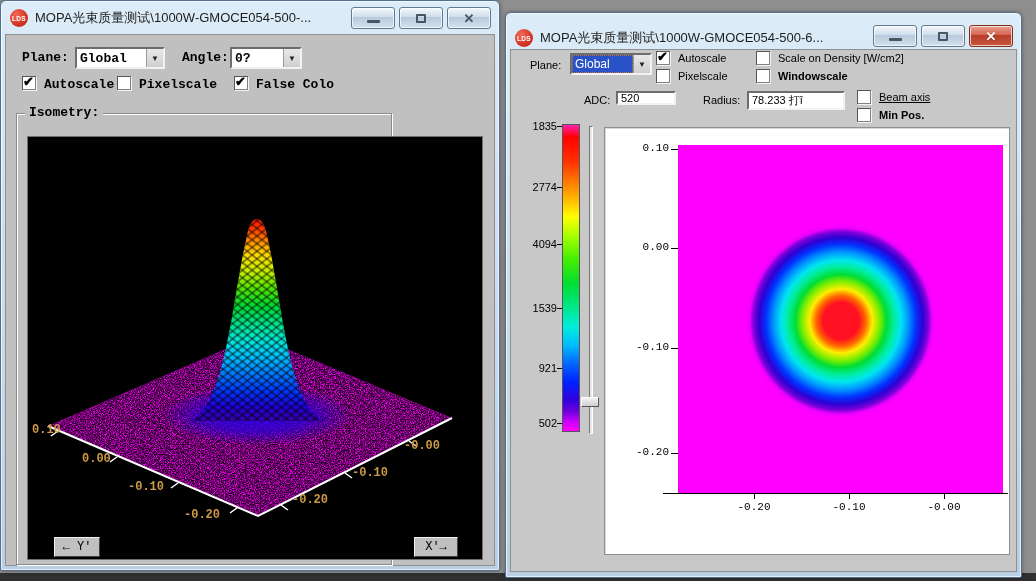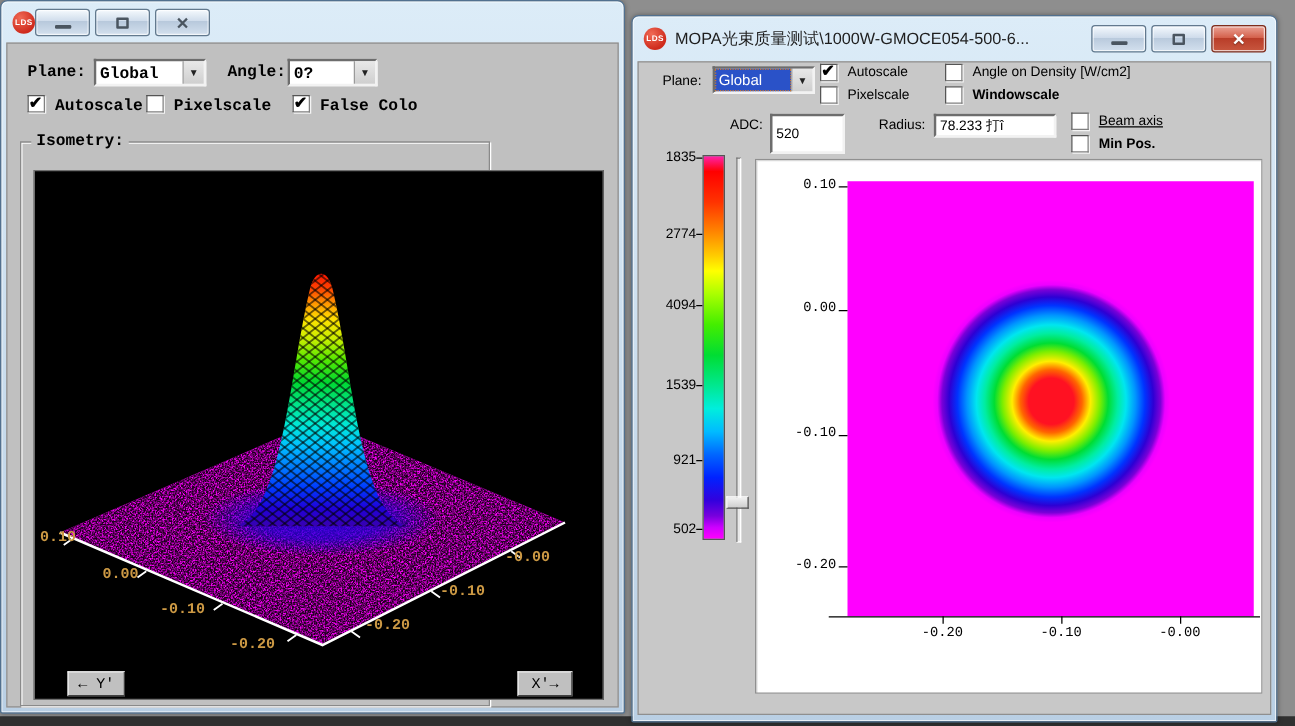--- a/index.html
+++ b/index.html
@@ -96,20 +96,21 @@
            font-family:"Liberation Mono",monospace; }
 </style>
 </head>
 <body>
 
 <div class="bottom-strip"></div>
 
 <div id="lw" class="window" style="left:0;top:2;width:500px;height:571px;">
   <div class="titlebar">
     <div class="app-icon">LDS</div>
+    <div class="title-text">MOPA光束质量测试\1000W-GMOCE054-500-...</div>
     <div class="wbtns">
       <div class="wbtn">
           <span class="bar"></span>
         </div>
       <div class="wbtn">
           <span class="box"></span>
         </div>
       <div class="wbtn">
           <span class="x">✕</span>
         </div>
@@ -214,21 +215,21 @@
         <div class="iso-lab" style="left:264px;top:356px;">-0.20</div>
 
         <div class="axis-btn" style="left:26px;top:400px;width:46px;">← Y'</div>
         <div class="axis-btn" style="left:386px;top:400px;width:44px;">X'→</div>
       </div>
     </div>
   </div>
 </div>
 
 <div id="rw" class="window" style="left:505px;top:12px;width:517px;height:566px;">
-  <div class="titlebar" style="height:32px;">
+  <div class="titlebar" style="height:32px;align-items:flex-end;">
     <div class="app-icon">LDS</div>
     <div class="title-text">MOPA光束质量测试\1000W-GMOCE054-500-6...</div>
     <div class="wbtns">
       <div class="wbtn">
           <span class="bar"></span>
         </div>
       <div class="wbtn">
           <span class="box"></span>
         </div>
       <div class="wbtn close-red">
@@ -248,28 +249,28 @@
         <span class="mk">✔</span>
       </span>
     <div class="cblab" style="left:167px;top:2px;">Autoscale</div>
     <span class="cb" style="left:145px;top:19px;">
         <span class="mk"></span>
       </span>
     <div class="cblab" style="left:167px;top:20px;">Pixelscale</div>
     <span class="cb" style="left:245px;top:1px;">
         <span class="mk"></span>
       </span>
-    <div class="cblab" style="left:267px;top:2px;">Angle on Density [W/cm2]</div>
+    <div class="cblab" style="left:267px;top:2px;">Scale on Density [W/cm2]</div>
     <span class="cb" style="left:245px;top:19px;">
         <span class="mk"></span>
       </span>
     <div class="cblab" style="left:267px;top:20px;font-weight:bold;">Windowscale</div>
 
     <div class="lab" style="left:73px;top:44px;">ADC:</div>
-    <input class="field" style="left: 105px; top: 41px; width: 60px; height: 32px;" value="520">
+    <input class="field" style="left: 105px; top: 41px; width: 60px; height: 14px;" value="520">
     <div class="lab" style="left:192px;top:44px;">Radius:</div>
     <input class="field" style="left: 236px; top: 41px; width: 98px; height: 19px;" value="78.233 打î">
 
     <span class="cb" style="left:346px;top:40px;">
         <span class="mk"></span>
       </span>
     <div class="cblab" style="left:368px;top:41px;text-decoration:underline;">Beam axis</div>
     <span class="cb" style="left:346px;top:58px;">
         <span class="mk"></span>
       </span>

